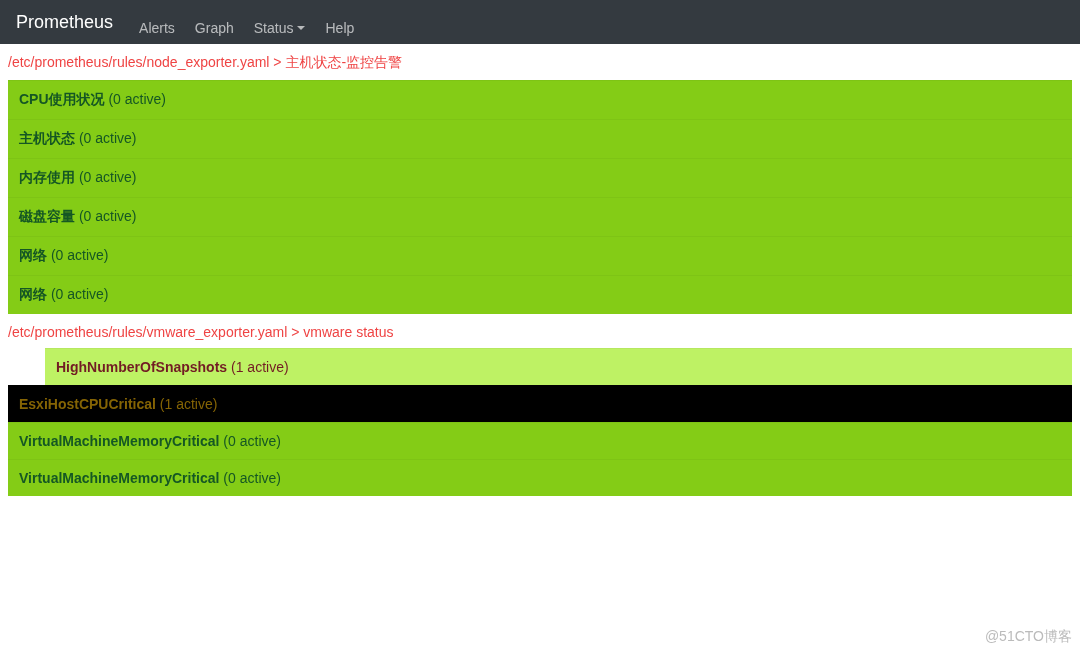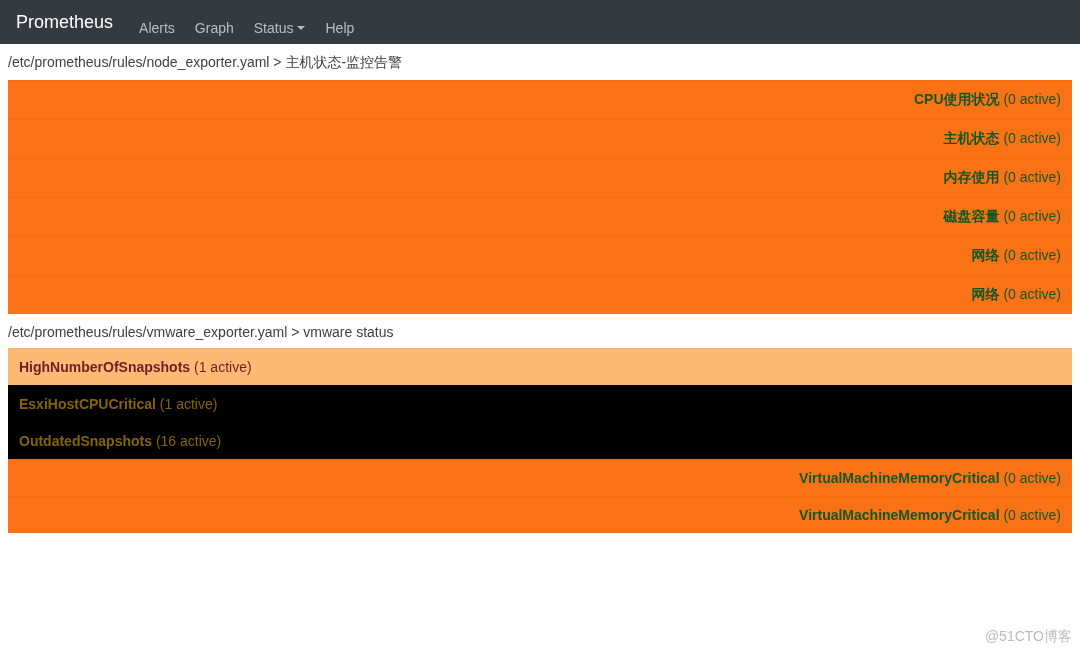--- a/index.html
+++ b/index.html
@@ -38,36 +38,36 @@
       margin-left: 4px;
       width: 0; height: 0;
       border-left: 4px solid transparent;
       border-right: 4px solid transparent;
       border-top: 4px solid rgba(255,255,255,0.65);
     }
     .content { padding: 0 8px 20px 8px; }
     .group-header {
       padding: 10px 0 8px 0;
       font-size: 14px;
-      color: #404040;
+      color: #ef4444;
     }
     .rule-row {
       padding: 10px 11px;
       border-top: 1px solid rgba(0,0,0,0.04);
       cursor: pointer;
     }
     .rule-name { font-weight: 700; }
     .rule-count { font-weight: 400; }
     .state-ok {
-      background: #f97316;
-      text-align: right;
+      background: #84cc16;
     }
     .state-ok .rule-name, .state-ok .rule-count { color: #155724; }
     .state-firing {
-      background: #fdba74;
+      background: #bef264;
+      margin-left: 37px;
     }
     .state-firing .rule-name, .state-firing .rule-count { color: #721c24; }
     .state-pending {
       background: #000000;
     }
     .state-pending .rule-name, .state-pending .rule-count { color: #856404; }
     .watermark {
       position: fixed;
       right: 8px;
       bottom: 8px;
@@ -93,18 +93,17 @@
     <div class="group-header">/etc/prometheus/rules/node_exporter.yaml &gt; 主机状态-监控告警</div>
     <div class="rule-row state-ok"><span class="rule-name">CPU使用状况</span><span class="rule-count"> (0 active)</span></div>
     <div class="rule-row state-ok"><span class="rule-name">主机状态</span><span class="rule-count"> (0 active)</span></div>
     <div class="rule-row state-ok"><span class="rule-name">内存使用</span><span class="rule-count"> (0 active)</span></div>
     <div class="rule-row state-ok"><span class="rule-name">磁盘容量</span><span class="rule-count"> (0 active)</span></div>
     <div class="rule-row state-ok"><span class="rule-name">网络</span><span class="rule-count"> (0 active)</span></div>
     <div class="rule-row state-ok"><span class="rule-name">网络</span><span class="rule-count"> (0 active)</span></div>
     <div class="group-header">/etc/prometheus/rules/vmware_exporter.yaml &gt; vmware status</div>
     <div class="rule-row state-firing"><span class="rule-name">HighNumberOfSnapshots</span><span class="rule-count"> (1 active)</span></div>
     <div class="rule-row state-pending"><span class="rule-name">EsxiHostCPUCritical</span><span class="rule-count"> (1 active)</span></div>
-    <div class="rule-row state-pending"><span class="rule-name">OutdatedSnapshots</span><span class="rule-count"> (16 active)</span></div>
     <div class="rule-row state-ok"><span class="rule-name">VirtualMachineMemoryCritical</span><span class="rule-count"> (0 active)</span></div>
     <div class="rule-row state-ok"><span class="rule-name">VirtualMachineMemoryCritical</span><span class="rule-count"> (0 active)</span></div>
   </div>
 
 <div class="watermark">@51CTO博客</div>
 
 </body></html>

